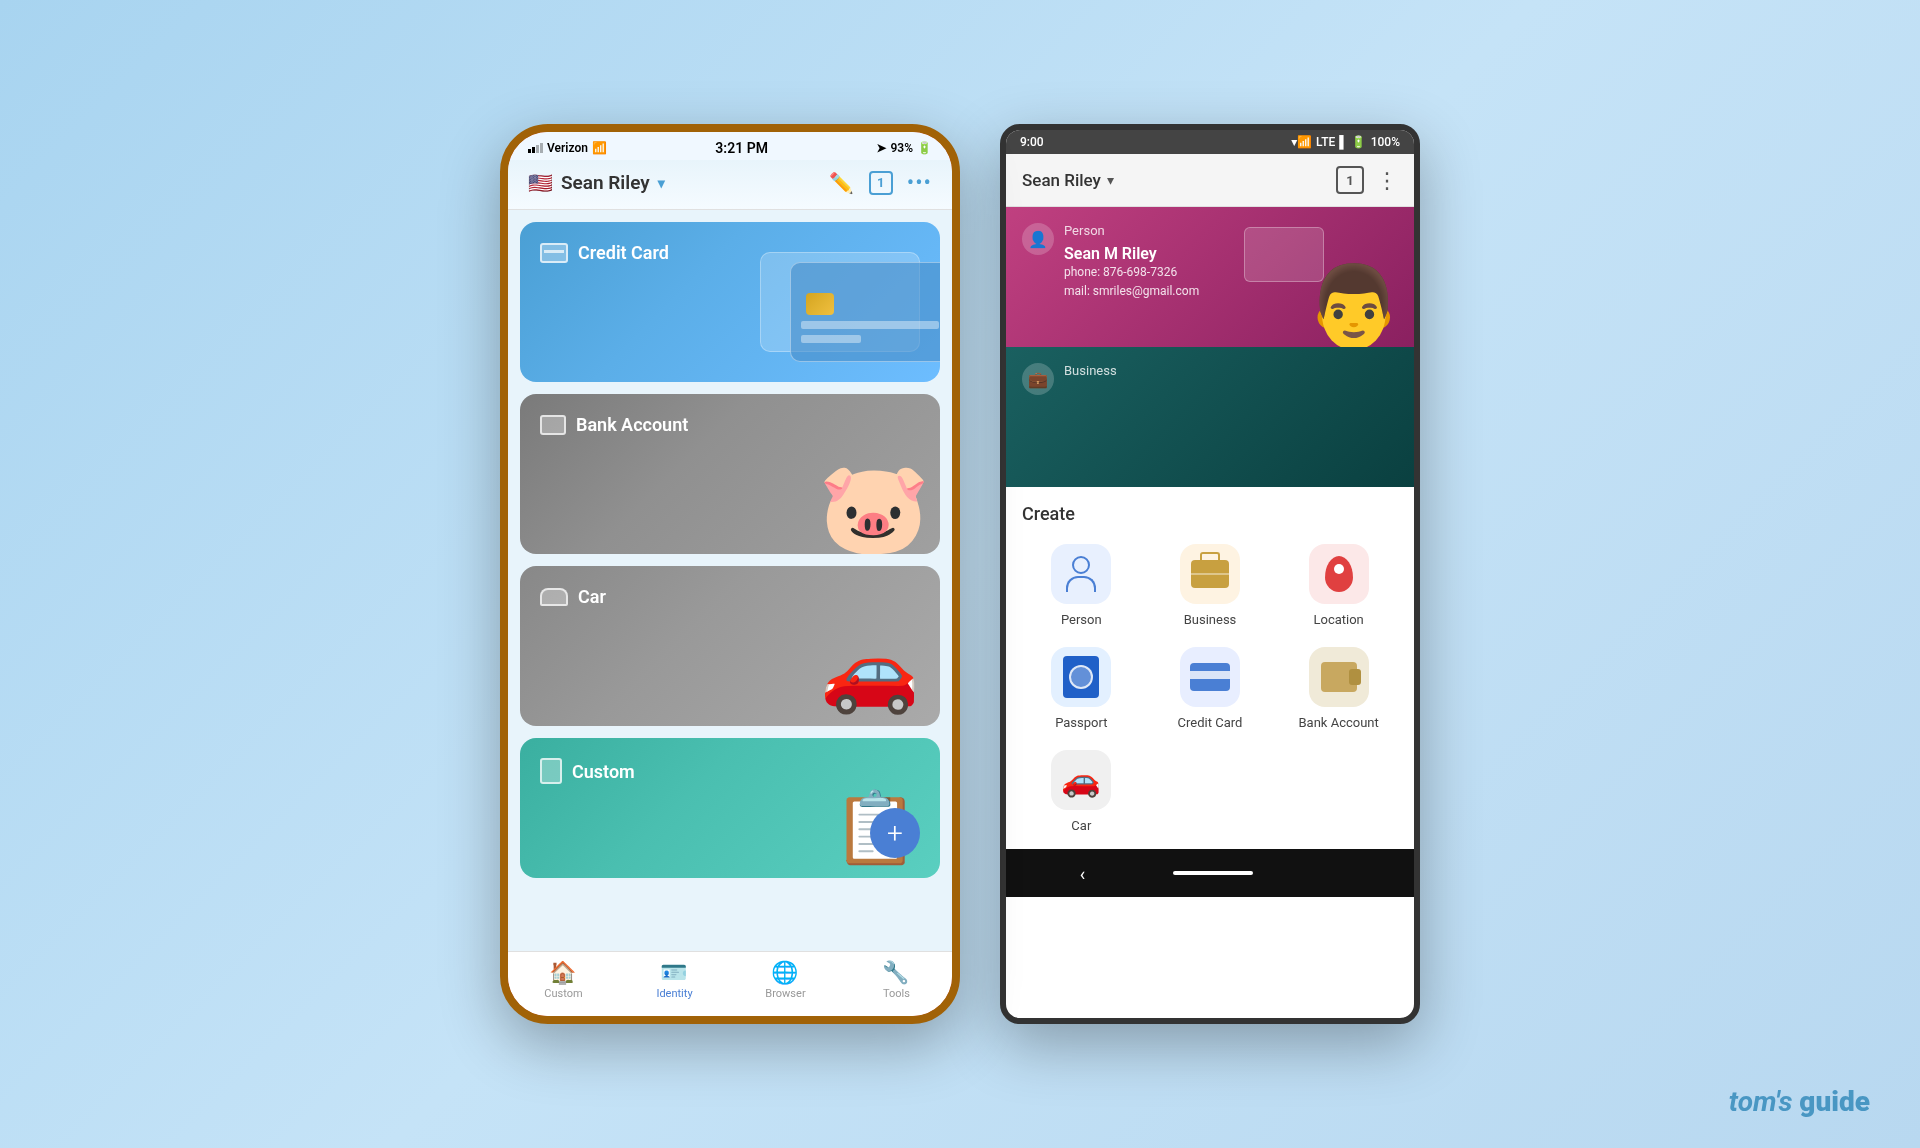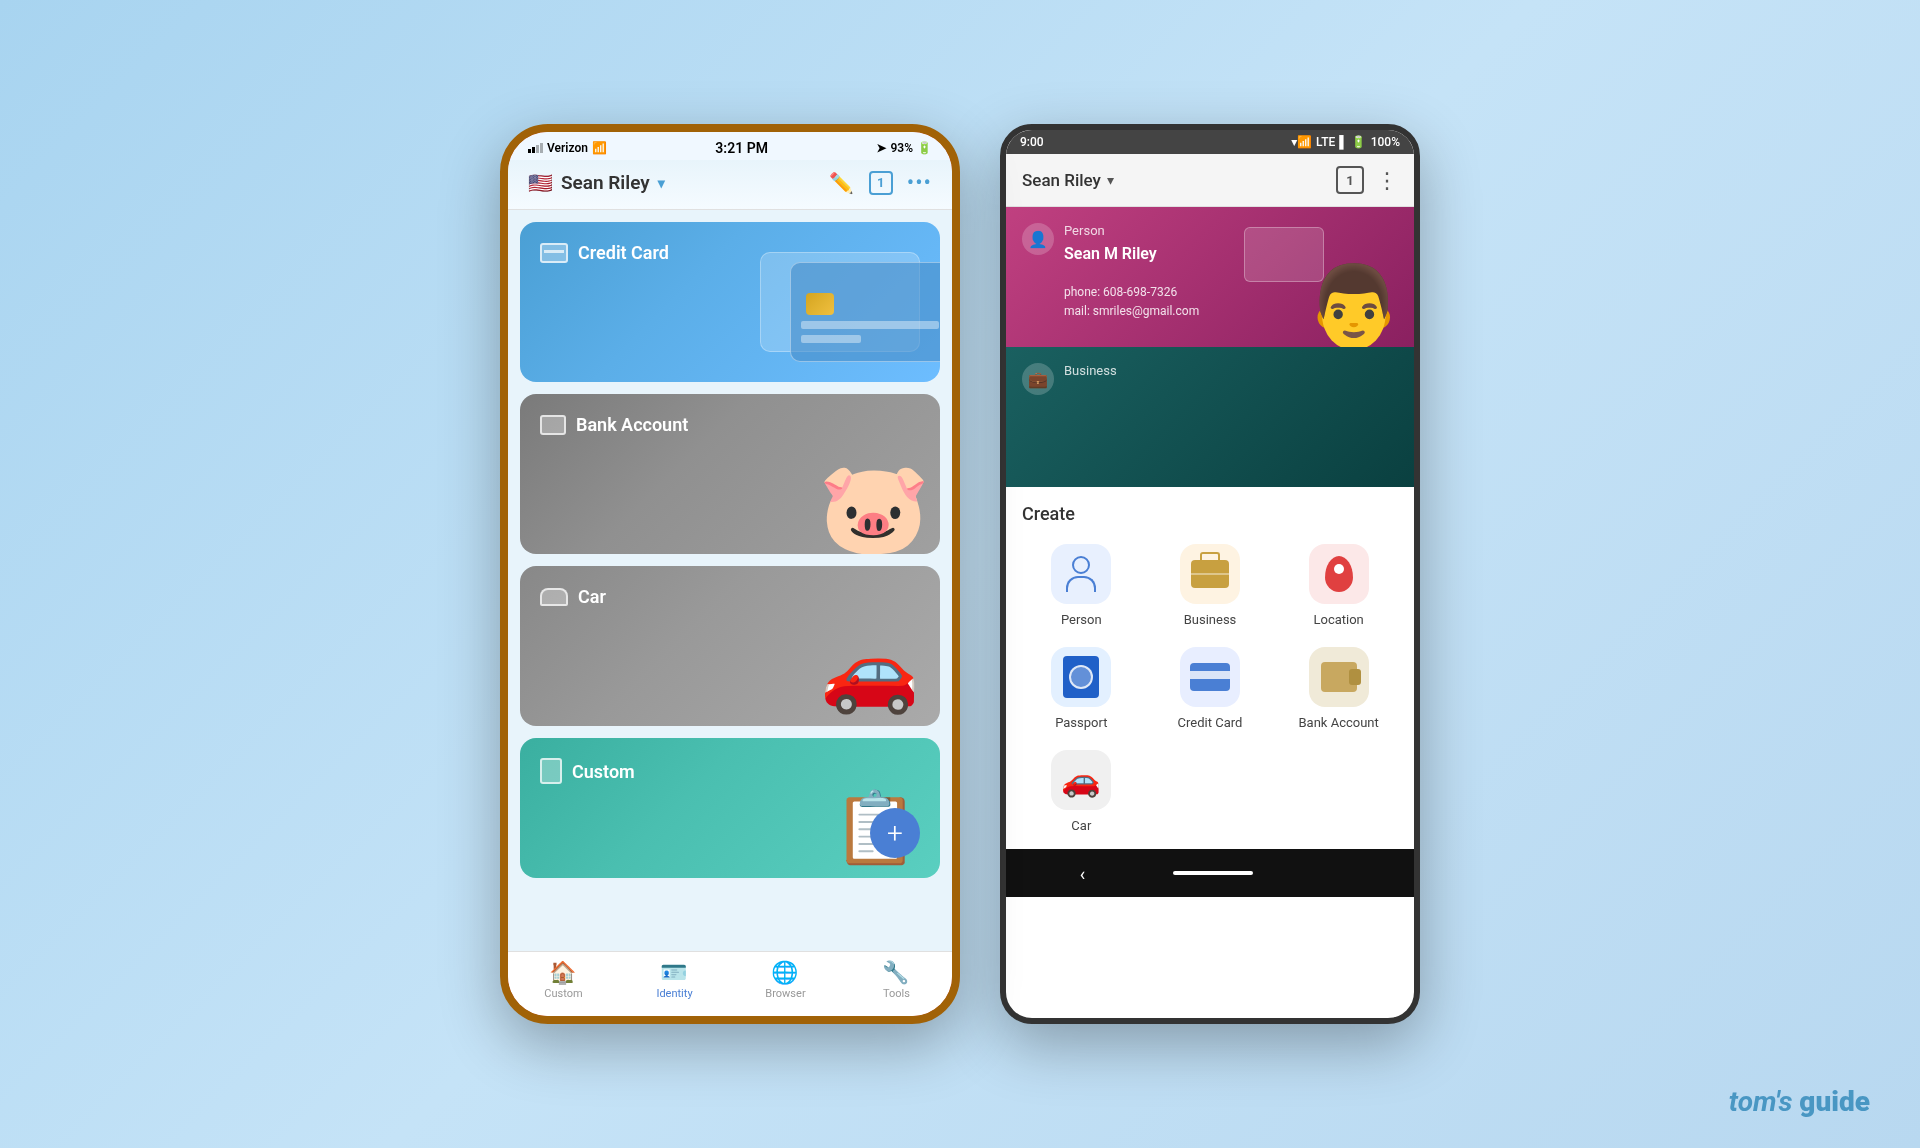--- a/index.html
+++ b/index.html
@@ -275,21 +275,21 @@
       flex: 1;
     }
     .nav-item.active { color: #4a7fd4; }
     .nav-item .nav-icon { font-size: 22px; }
 
     
     .android-frame {
       width: 420px;
       height: 900px;
       background: #fff;
-      border-radius: 32px;
+      border-radius: 20px;
       border: 6px solid #333;
       box-shadow: 0 20px 60px rgba(0,0,0,0.3);
       overflow: hidden;
       display: flex;
       flex-direction: column;
     }
 
     .android-status-bar {
       background: #444;
       display: flex;
@@ -348,21 +348,21 @@
       align-items: center;
       justify-content: center;
       color: white;
       font-size: 16px;
       margin-right: 10px;
       flex-shrink: 0;
     }
 
     .profile-card-info { color: white; }
     .profile-card-type { font-size: 13px; opacity: 0.8; margin-bottom: 6px; }
-    .profile-card-name { font-size: 16px; font-weight: 600; margin-bottom: 20px; }
+    .profile-card-name { font-size: 16px; font-weight: 600; margin-bottom: 0; }
     .profile-card-detail { font-size: 12px; opacity: 0.85; line-height: 1.6; }
 
     .profile-card-avatar {
       position: absolute;
       right: 10px;
       bottom: 0;
       font-size: 80px;
       line-height: 1;
     }
 
@@ -769,21 +769,21 @@
       <div class="android-box">1</div>
       <span class="android-dots">⋮</span>
     </div>
   </div>
 
   <div class="profile-card profile-card-person">
     <div class="profile-card-icon">👤</div>
     <div class="profile-card-info">
       <div class="profile-card-type">Person</div>
       <div class="profile-card-name">Sean M Riley</div>
-      <div class="profile-card-detail">phone: 608-698-7326</div>
+      <div class="profile-card-detail">phone: 876-698-7326</div>
       <div class="profile-card-detail">mail: smriles@gmail.com</div>
     </div>
     <div class="profile-card-id"></div>
     <div class="profile-card-avatar">👨</div>
   </div>
 
   <div class="profile-card profile-card-business">
     <div class="profile-card-icon">💼</div>
     <div class="profile-card-info">
       <div class="profile-card-type">Business</div>

